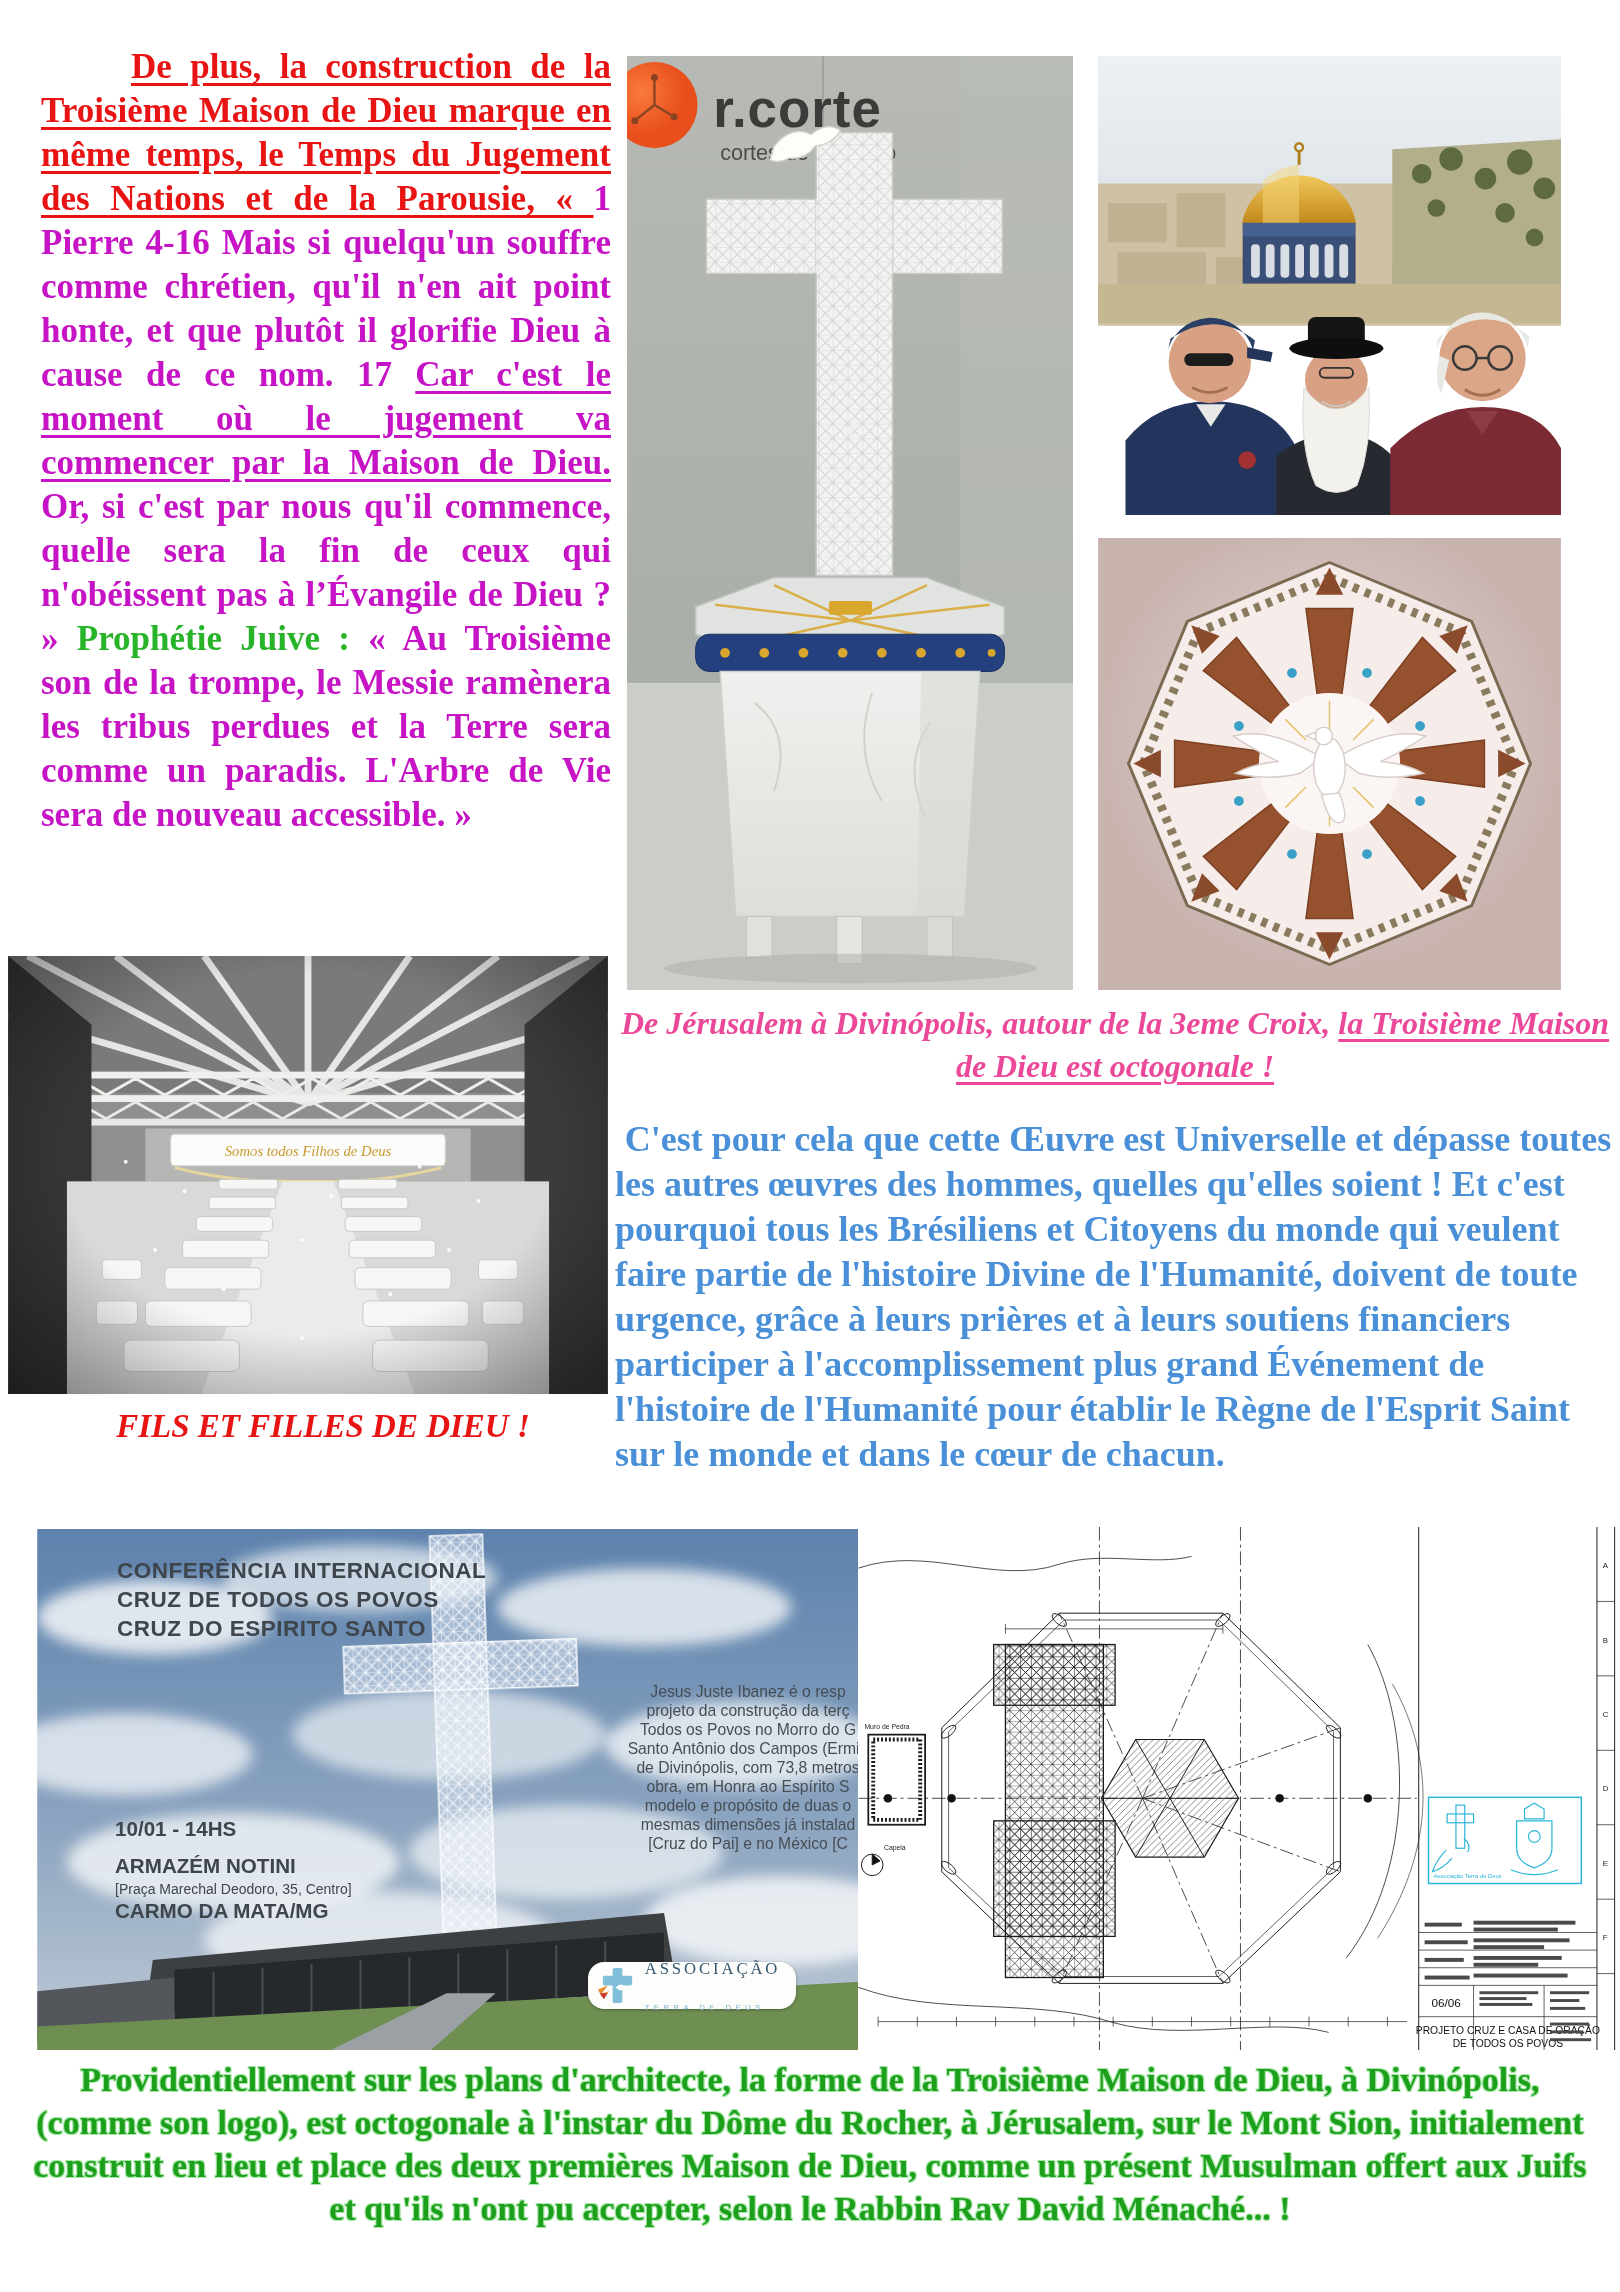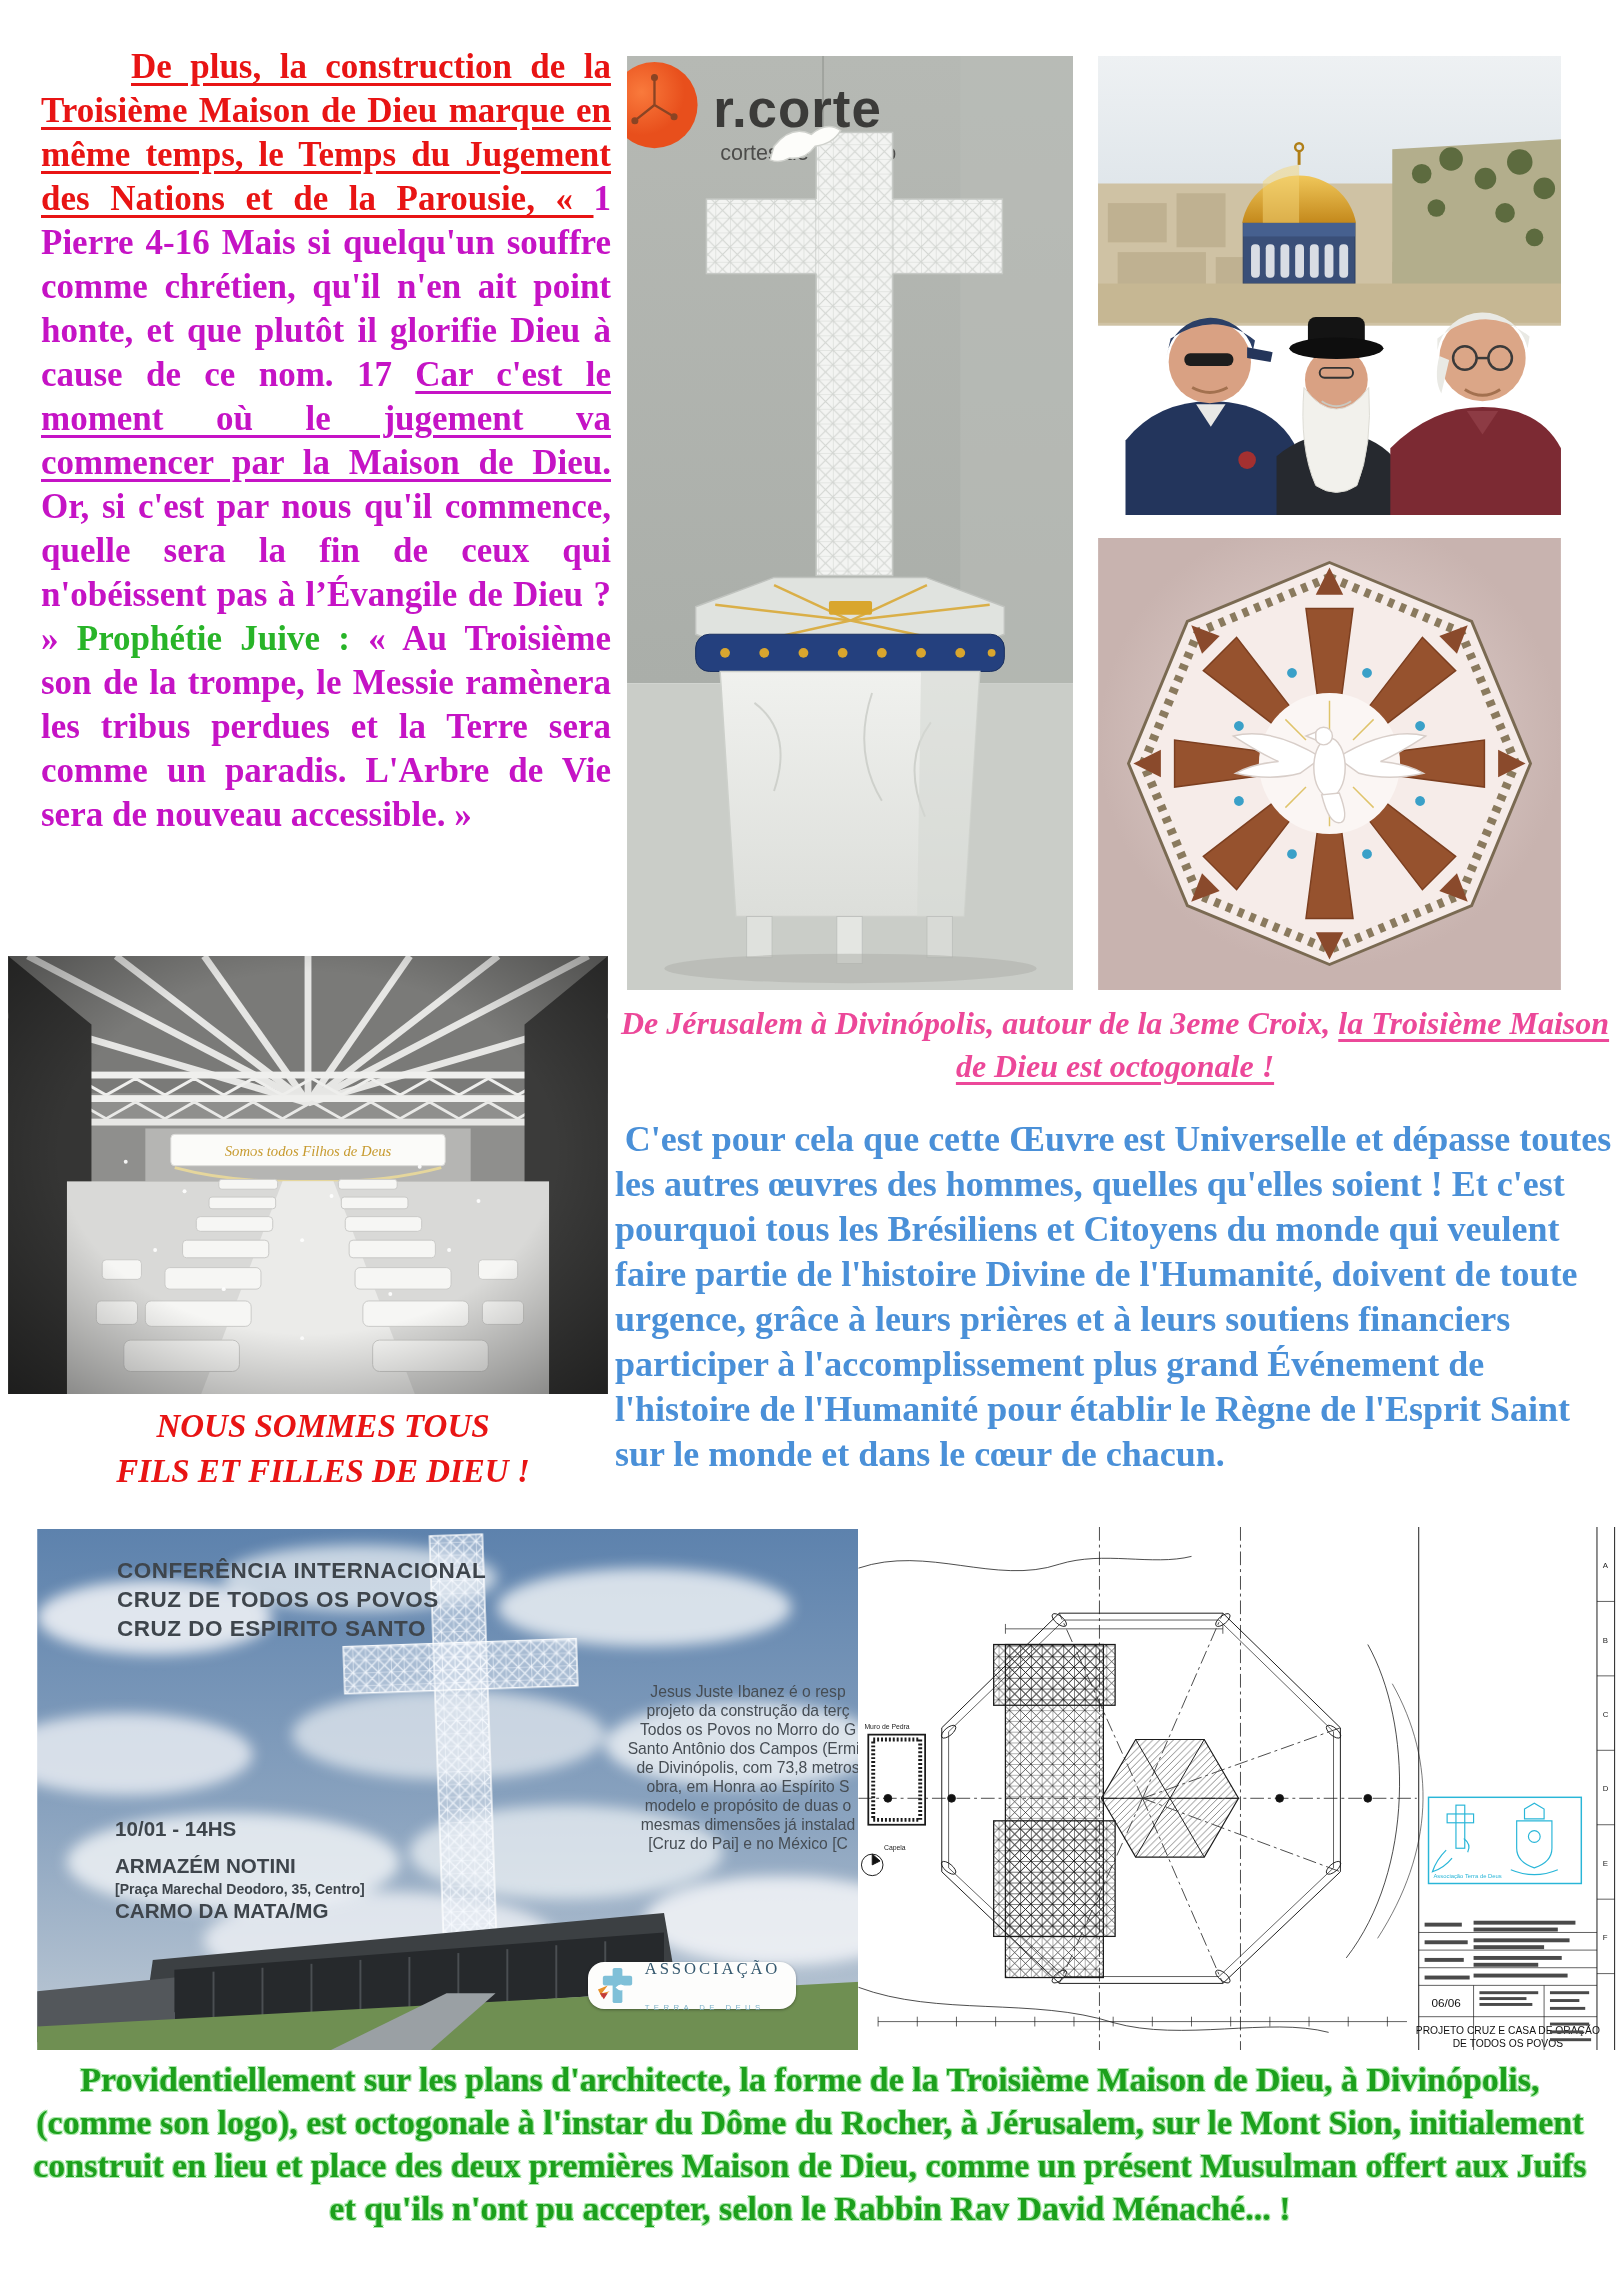--- a/index.html
+++ b/index.html
@@ -31,21 +31,21 @@
   #octagon-art{left:1098px;top:538px;width:463px;height:452px;}
   #church-photo{left:7.8px;top:956px;width:600px;height:438px;}
   #poster{left:37px;top:1529px;width:828px;height:521px;overflow:hidden;}
   #plan{left:858px;top:1527px;width:763px;height:523px;background:#fff;z-index:5;}
   
   .ptxt{position:absolute;font-family:"Liberation Sans", sans-serif;color:#3e454c;}
   #poster-title{left:80px;top:27.4px;font-size:22.5px;font-weight:bold;line-height:29px;letter-spacing:0.5px;}
   #poster-body{left:80px;top:155px;width:257px;font-size:16px;font-weight:500;line-height:21px;color:#464d54;}
   #poster-time{left:78px;top:288px;font-size:20.6px;font-weight:bold;}
   #poster-venue{left:78px;top:325px;font-size:20.6px;font-weight:bold;}
-  #poster-addr{left:78px;top:352px;font-size:14px;font-weight:700;}
+  #poster-addr{left:78px;top:352px;font-size:14px;font-weight:400;}
   #poster-city{left:78px;top:370px;font-size:20.6px;font-weight:bold;}
   #poster-right{left:564px;top:153px;width:294px;text-align:center;font-size:15.7px;
       font-weight:500;line-height:19px;color:#464d54;}
   #poster-right div{white-space:nowrap;}
   #assoc-logo{left:551px;top:433px;width:208px;height:47px;background:#fdfdfc;border-radius:16px;
       display:flex;align-items:center;box-shadow:0 1px 2.9px rgba(0,0,0,.35);}
   #assoc-logo .txt{margin-left:5.9px;}
   #assoc-l1{font-size:16.7px;letter-spacing:2.9px;color:#35586e;font-family:"Liberation Serif",serif;}
   #assoc-l2{font-size:7.8px;letter-spacing:4.4px;color:#7fb3c9;font-family:"Liberation Sans",sans-serif;margin-top:24px;}
 </style>
@@ -386,21 +386,20 @@
         <circle cx="300" cy="290" r="2"></circle>
         <circle cx="450" cy="300" r="2"></circle>
       <circle cx="220" cy="340" r="2"></circle>
         <circle cx="390" cy="345" r="2"></circle>
         <circle cx="300" cy="390" r="2"></circle>
     </g>
     <rect width="612" height="447" fill="url(#vig)"></rect>
   </svg>
 
   <div id="cap-fils" class="abs">
-    <div>NOUS SOMMES TOUS</div>
     <div>FILS ET FILLES  DE DIEU !</div>
   </div>
 
   <div id="universal" class="abs">C'est pour cela que cette Œuvre est Universelle et dépasse toutes les autres œuvres des hommes, quelles qu'elles soient ! Et c'est pourquoi tous les Brésiliens et Citoyens du monde qui veulent faire partie de l'histoire Divine de l'Humanité, doivent de toute urgence, grâce à leurs prières et à leurs soutiens financiers participer à l'accomplissement plus grand Événement de l'histoire de l'Humanité pour établir le Règne de l'Esprit Saint sur le monde et dans le cœur de chacun.</div>
 
   <div id="poster" class="abs">
     <svg width="828" height="521" viewBox="0 0 845 532" style="position:absolute;left:0;top:0">
       <defs>
         <linearGradient id="skyp" x1="0" y1="0" x2="0" y2="1">
           <stop offset="0" stop-color="#5d82ad"></stop>

